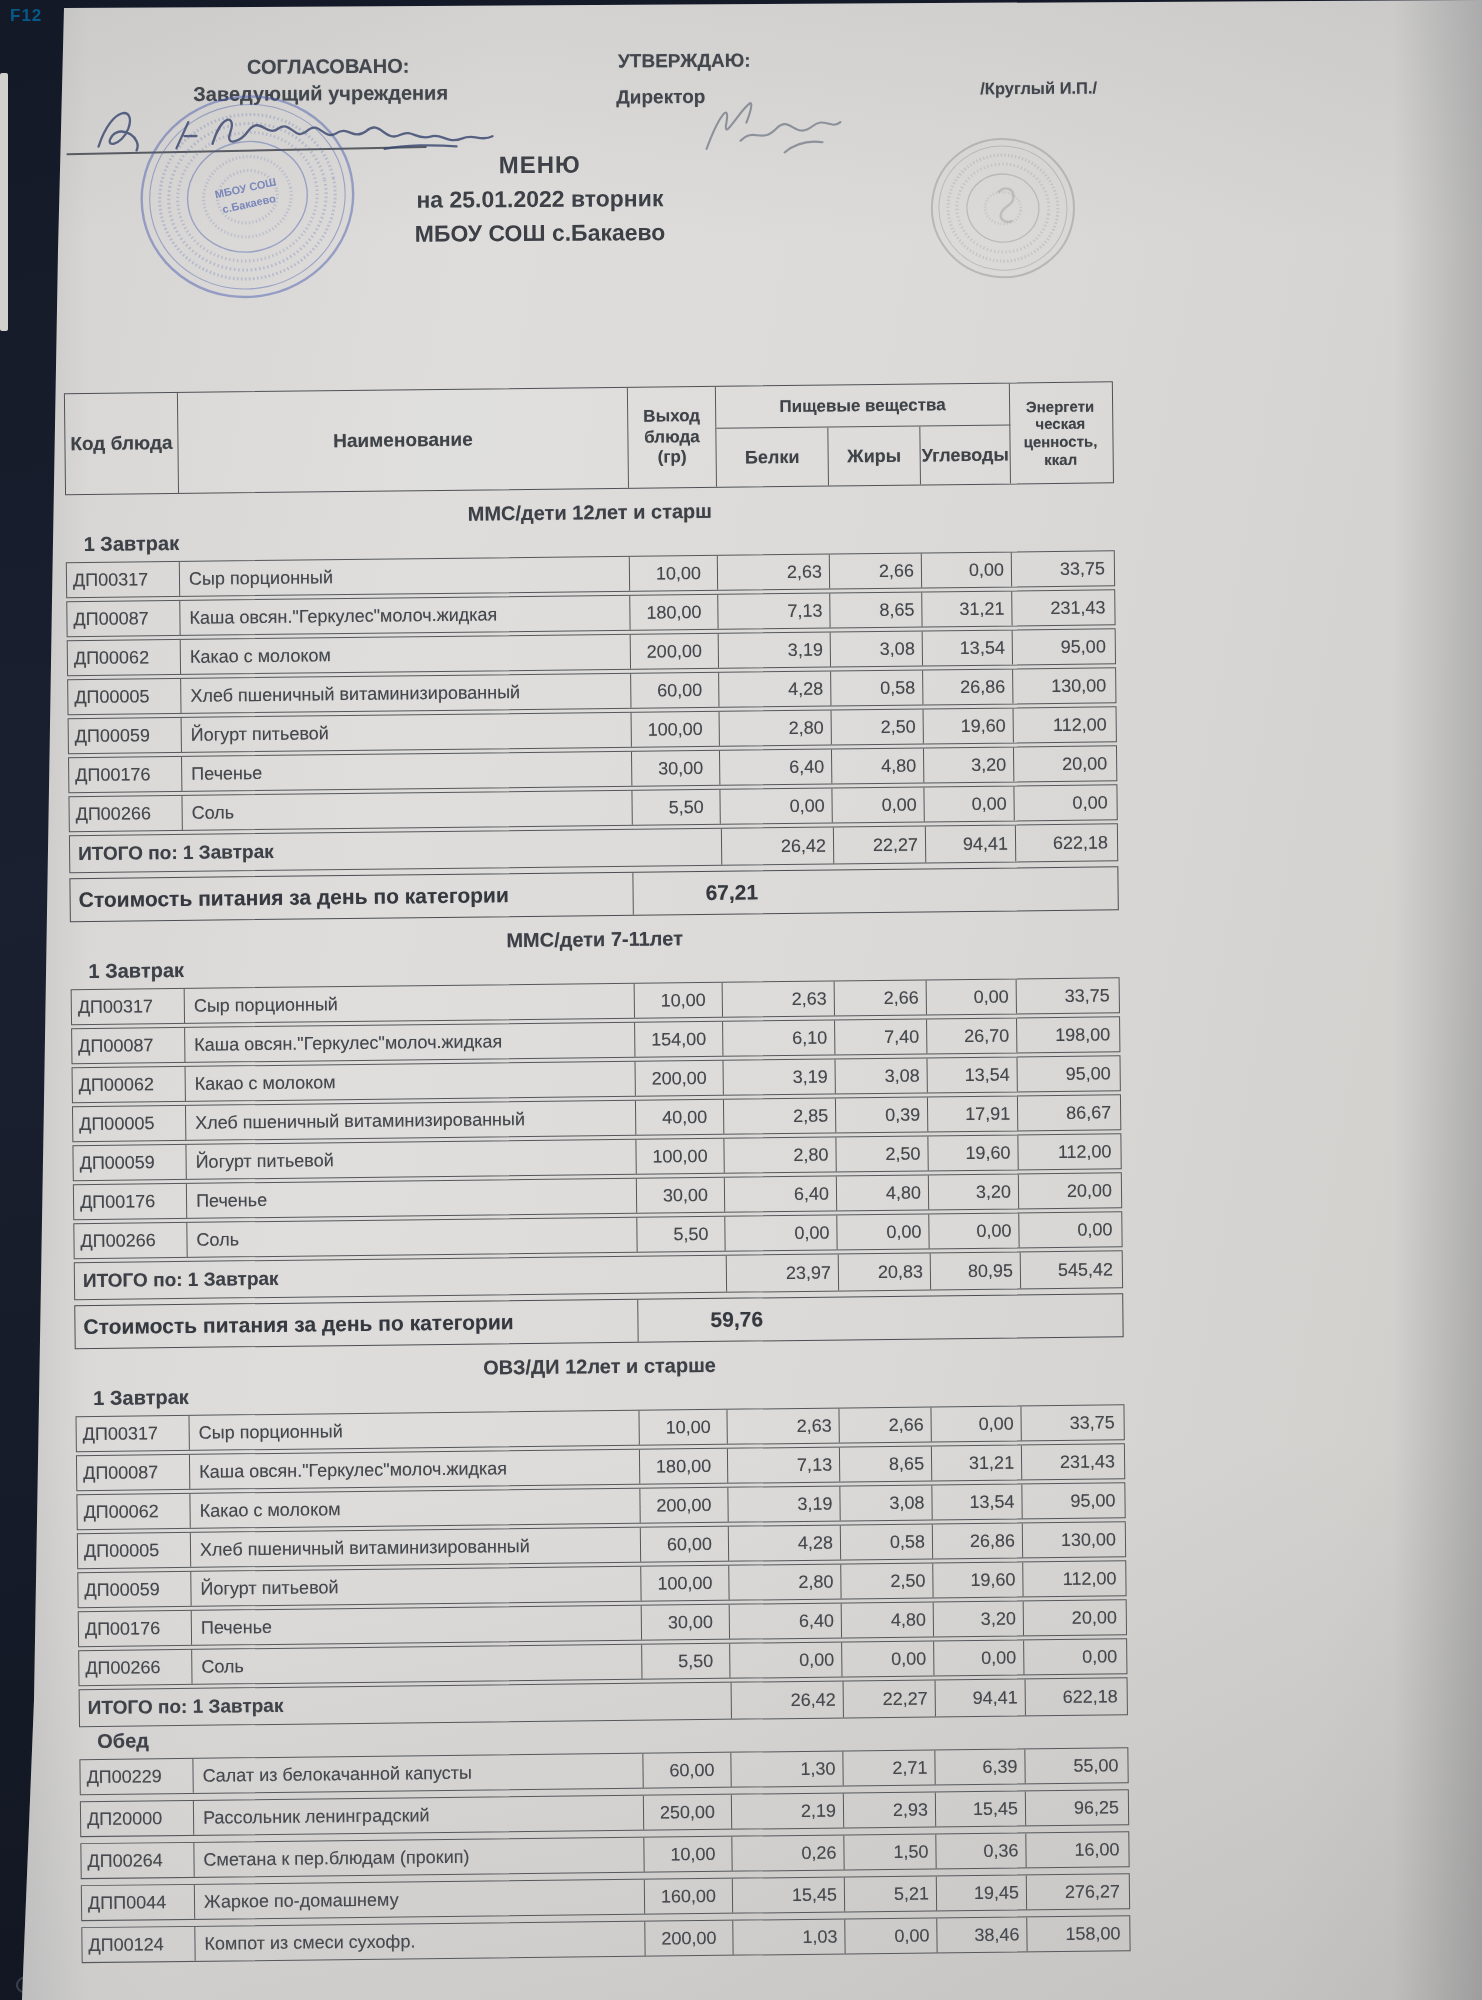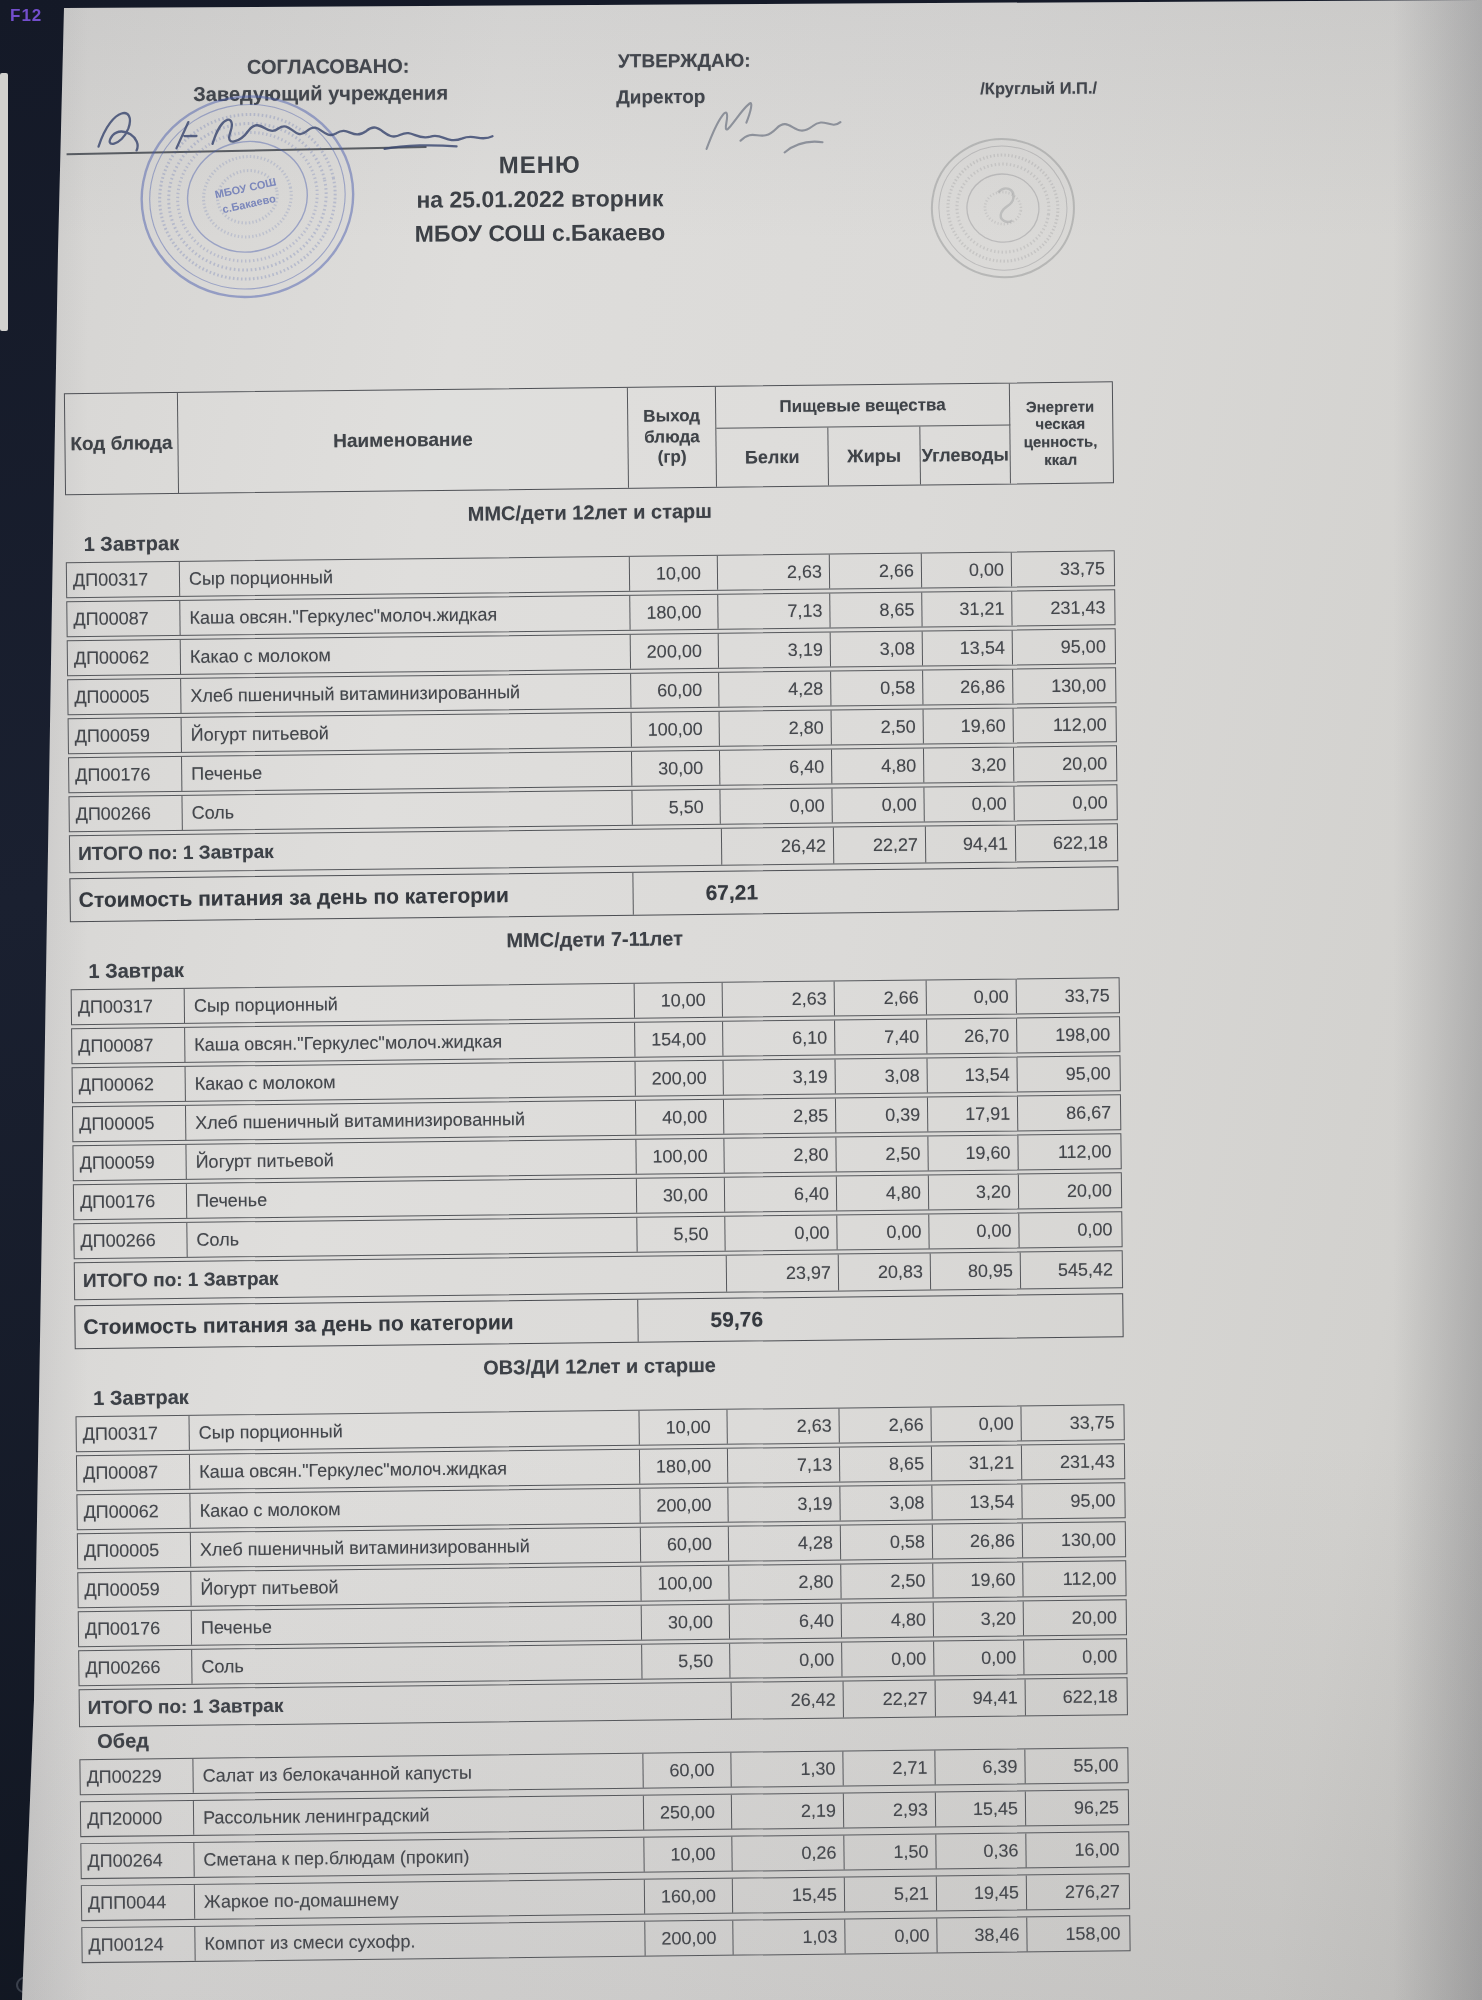--- a/index.html
+++ b/index.html
@@ -1,21 +1,21 @@
 <!DOCTYPE html>
 <html><head>
 <meta charset="utf-8">
 <style>
   html,body{margin:0;padding:0;}
   body{
     width:1482px;height:2000px;position:relative;overflow:hidden;
     background:linear-gradient(170deg,#141927 0%,#1a2030 40%,#10151f 100%);
     font-family:"Liberation Sans","DejaVu Sans",sans-serif;
   }
-  .corner-label{position:absolute;left:10px;top:6px;color:#8b5cf6;font-size:17px;font-weight:700;letter-spacing:1px;opacity:.8;}
+  .corner-label{position:absolute;left:10px;top:6px;color:#0369a1;font-size:17px;font-weight:700;letter-spacing:1px;opacity:.8;}
   .white-wedge{position:absolute;left:0;top:73px;width:8px;height:258px;background:#d2d1ce;border-radius:2px;}
   .bottom-mark{position:absolute;left:16px;top:1976px;width:18px;height:14px;border:2px solid #6d7380;border-radius:50%;opacity:.45;}
 
   .paper{
     position:absolute;inset:0;
     background:linear-gradient(100deg,#d4d3d1 0%,#dedddb 28%,#dbdad8 55%,#d2d1ce 88%,#c6c5c2 100%);
     clip-path:polygon(64px 8px,100% 0px,100% 100%,22px 100%,34px 1700px,44px 1100px,52px 600px,58px 250px);
   }
   .paper::after{
     content:"";position:absolute;inset:0;pointer-events:none;

